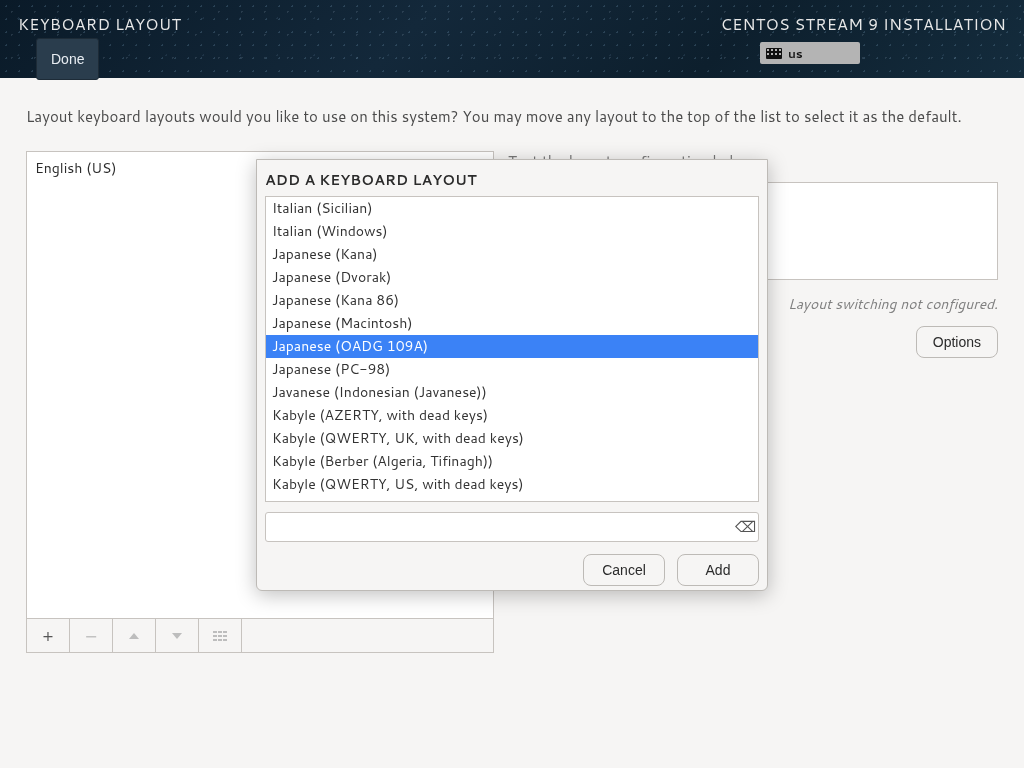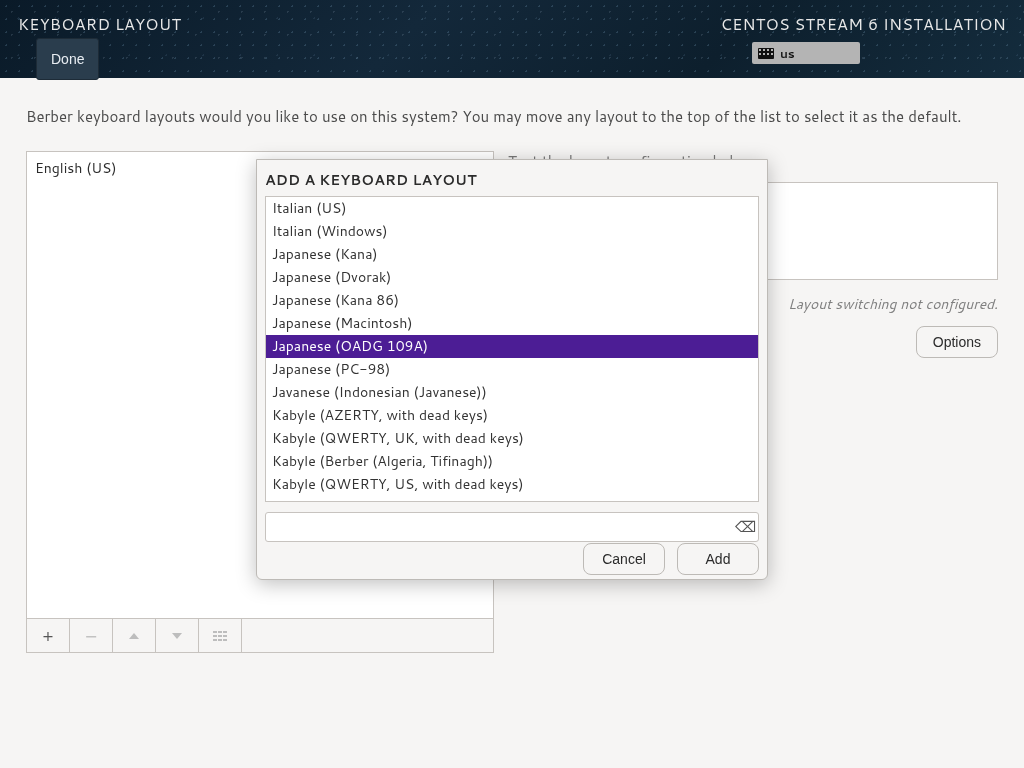--- a/index.html
+++ b/index.html
@@ -59,21 +59,21 @@
     font-size: 16px;
     font-weight: 400;
     color: #e8e8e8;
     letter-spacing: 0.3px;
     text-align: right;
   }
   .header .lang-pill {
     position: absolute;
     top: 42px;
     right: 164px;
-    width: 108px;
+    width: 100px;
     height: 22px;
     background: #b4b4b4;
     color: #111;
     font-size: 12px;
     font-weight: 600;
     display: flex;
     align-items: center;
     padding: 0 6px;
     border-radius: 2px;
     box-sizing: border-box;
@@ -224,21 +224,21 @@
   }
   .modal .m-list .row {
     padding: 3px 6px;
     line-height: 17px;
     white-space: nowrap;
     overflow: hidden;
     text-overflow: ellipsis;
     cursor: pointer;
   }
   .modal .m-list .row.selected {
-    background: #4c1d95;
+    background: #3b82f6;
     color: #fff;
   }
   .modal .m-search {
     margin-top: 10px;
     position: relative;
   }
   .modal .m-search input {
     width: 100%;
     height: 30px;
     border: 1px solid #c7c3bf;
@@ -257,21 +257,21 @@
     color: #555;
     font-size: 15px;
     text-align: center;
     line-height: 18px;
     cursor: pointer;
   }
   .modal .m-buttons {
     display: flex;
     justify-content: flex-end;
     gap: 12px;
-    margin-top: 1px;
+    margin-top: 12px;
   }
   .modal .m-buttons .gtk-btn { min-width: 82px; }
 
   
   .chev { width:0;height:0;border-left:5px solid transparent;border-right:5px solid transparent; }
   .chev.up { border-bottom:6px solid currentColor; }
   .chev.down { border-top:6px solid currentColor; }
   .grid-icon {
     width: 14px; height: 10px;
     background:
@@ -285,29 +285,29 @@
       linear-gradient(currentColor,currentColor) 5px 8px/4px 2px no-repeat,
       linear-gradient(currentColor,currentColor) 10px 8px/4px 2px no-repeat;
   }
 </style>
 </head>
 <body>
 
 <div class="header">
   <div class="title-left">KEYBOARD LAYOUT</div>
   <button class="done-btn">Done</button>
-  <div class="title-right">CENTOS STREAM 6 INSTALLATION</div>
+  <div class="title-right">CENTOS STREAM 9 INSTALLATION</div>
   <div class="lang-pill">
     <span class="kbd-icon"></span>
     <span>us</span>
   </div>
 </div>
 
 <div class="content">
-  <div class="instruct">Berber keyboard layouts would you like to use on this system?  You may move any layout to the top of the list to select it as the default.</div>
+  <div class="instruct">Layout keyboard layouts would you like to use on this system?  You may move any layout to the top of the list to select it as the default.</div>
 
   <div class="columns">
     <div class="left-col">
       <div class="layout-list">
         <div>English (US)</div>
       </div>
       <div class="layout-toolbar">
         <div class="tb-btn">
           <span>+</span>
         </div>
@@ -335,21 +335,21 @@
         <button class="gtk-btn">Options</button>
       </div>
     </div>
   </div>
 </div>
 
 <div class="modal">
   <div class="m-title">ADD A KEYBOARD LAYOUT</div>
 
   <div class="m-list" id="modal-list">
-      <div class="row">Italian (US)</div>
+      <div class="row">Italian (Sicilian)</div>
       <div class="row">Italian (Windows)</div>
       <div class="row">Japanese (Kana)</div>
       <div class="row">Japanese (Dvorak)</div>
       <div class="row">Japanese (Kana 86)</div>
       <div class="row">Japanese (Macintosh)</div>
       <div class="row selected">Japanese (OADG 109A)</div>
       <div class="row">Japanese (PC-98)</div>
       <div class="row">Javanese (Indonesian (Javanese))</div>
       <div class="row">Kabyle (AZERTY, with dead keys)</div>
       <div class="row">Kabyle (QWERTY, UK, with dead keys)</div>

